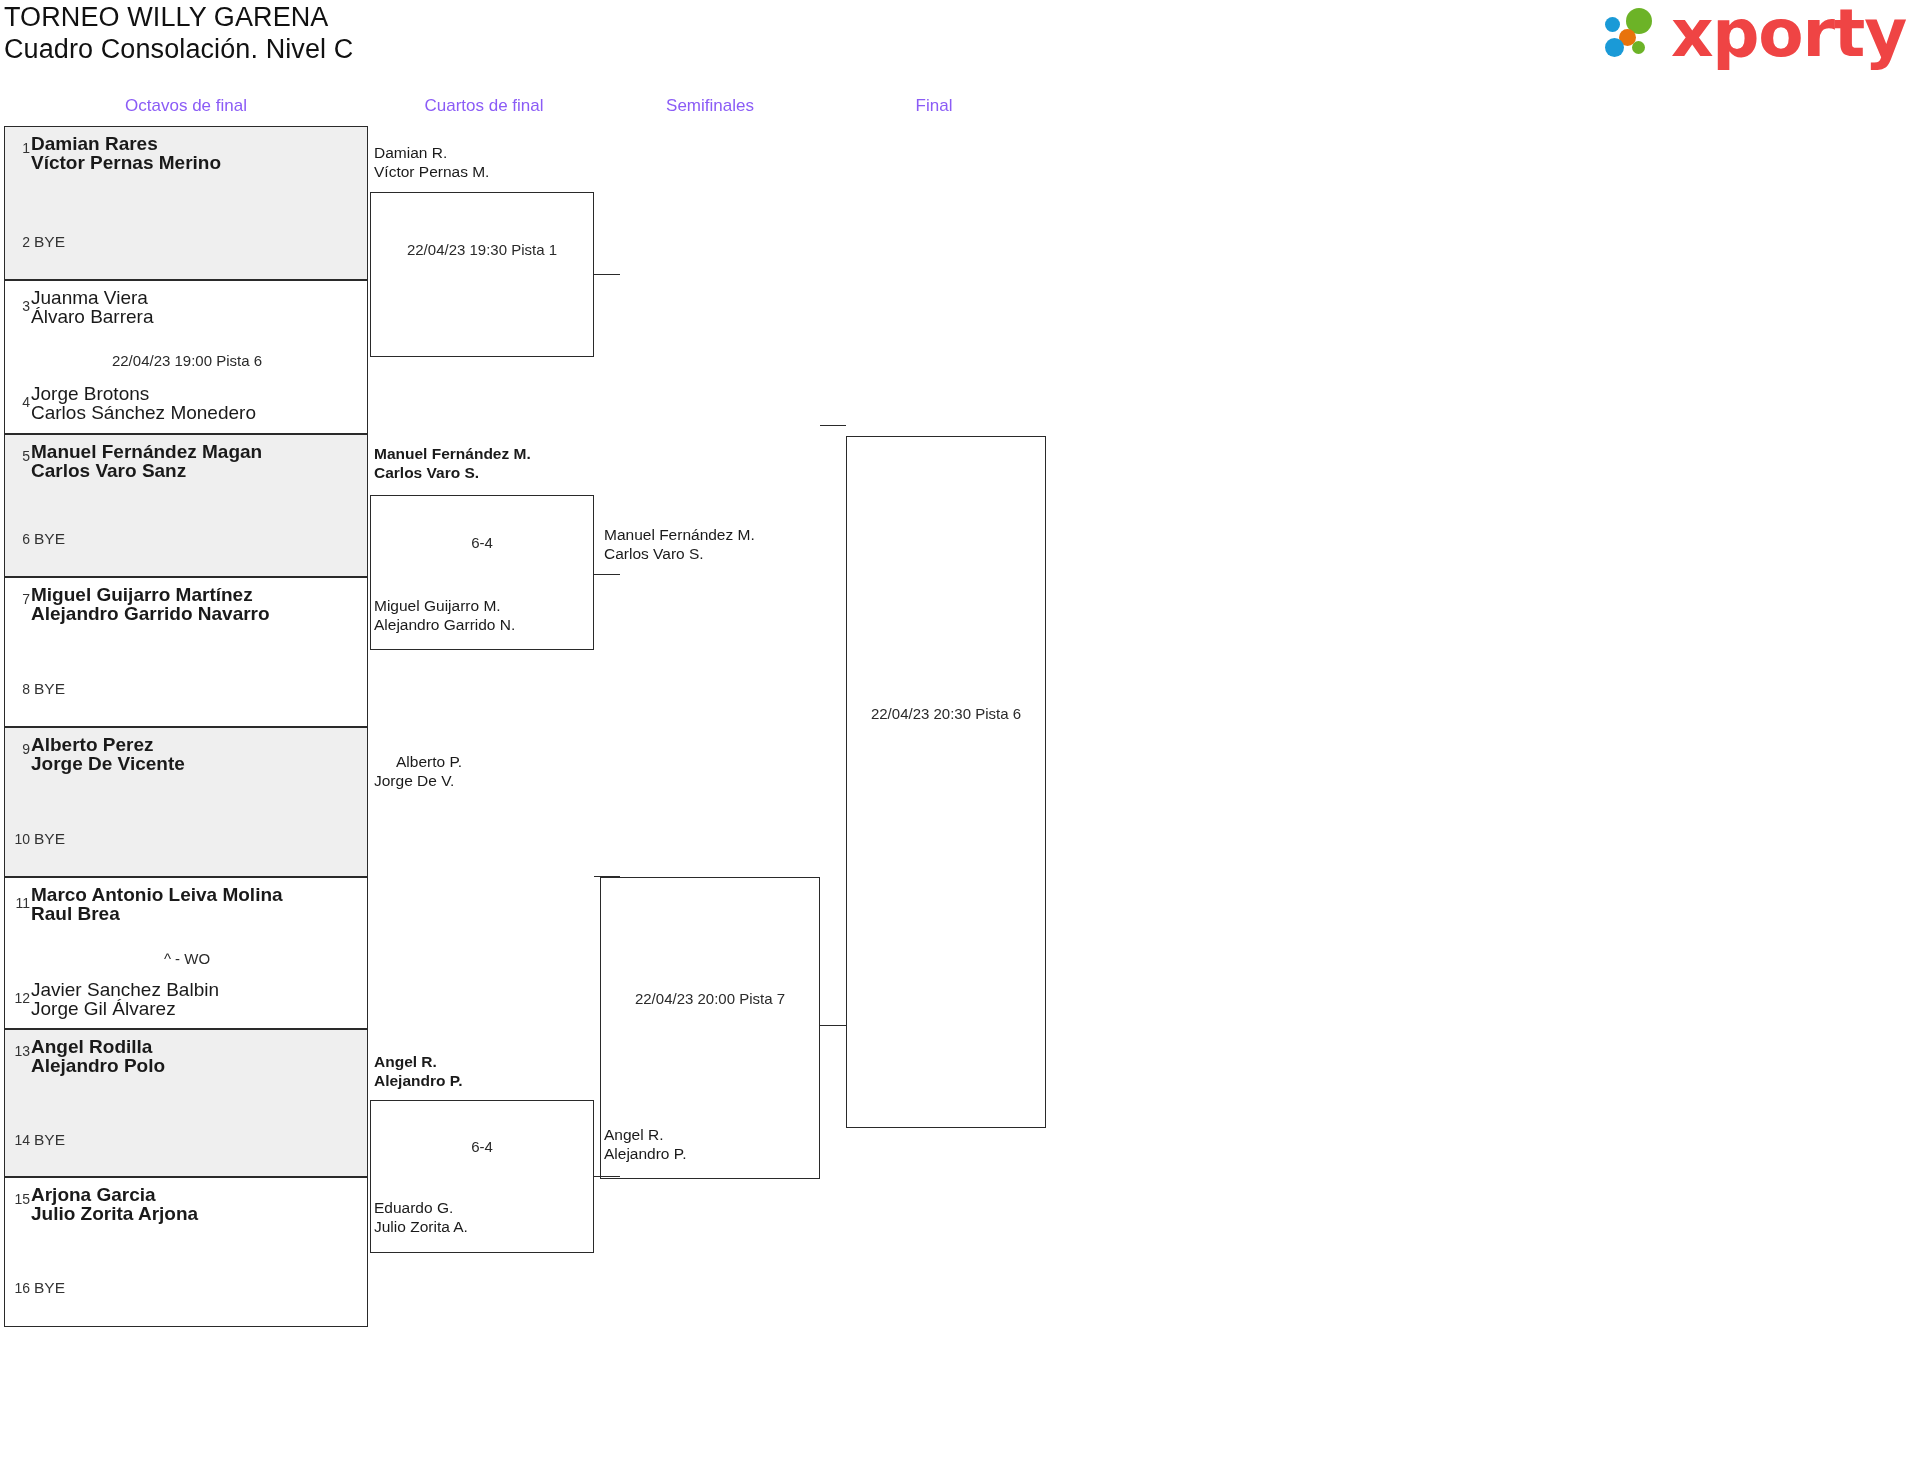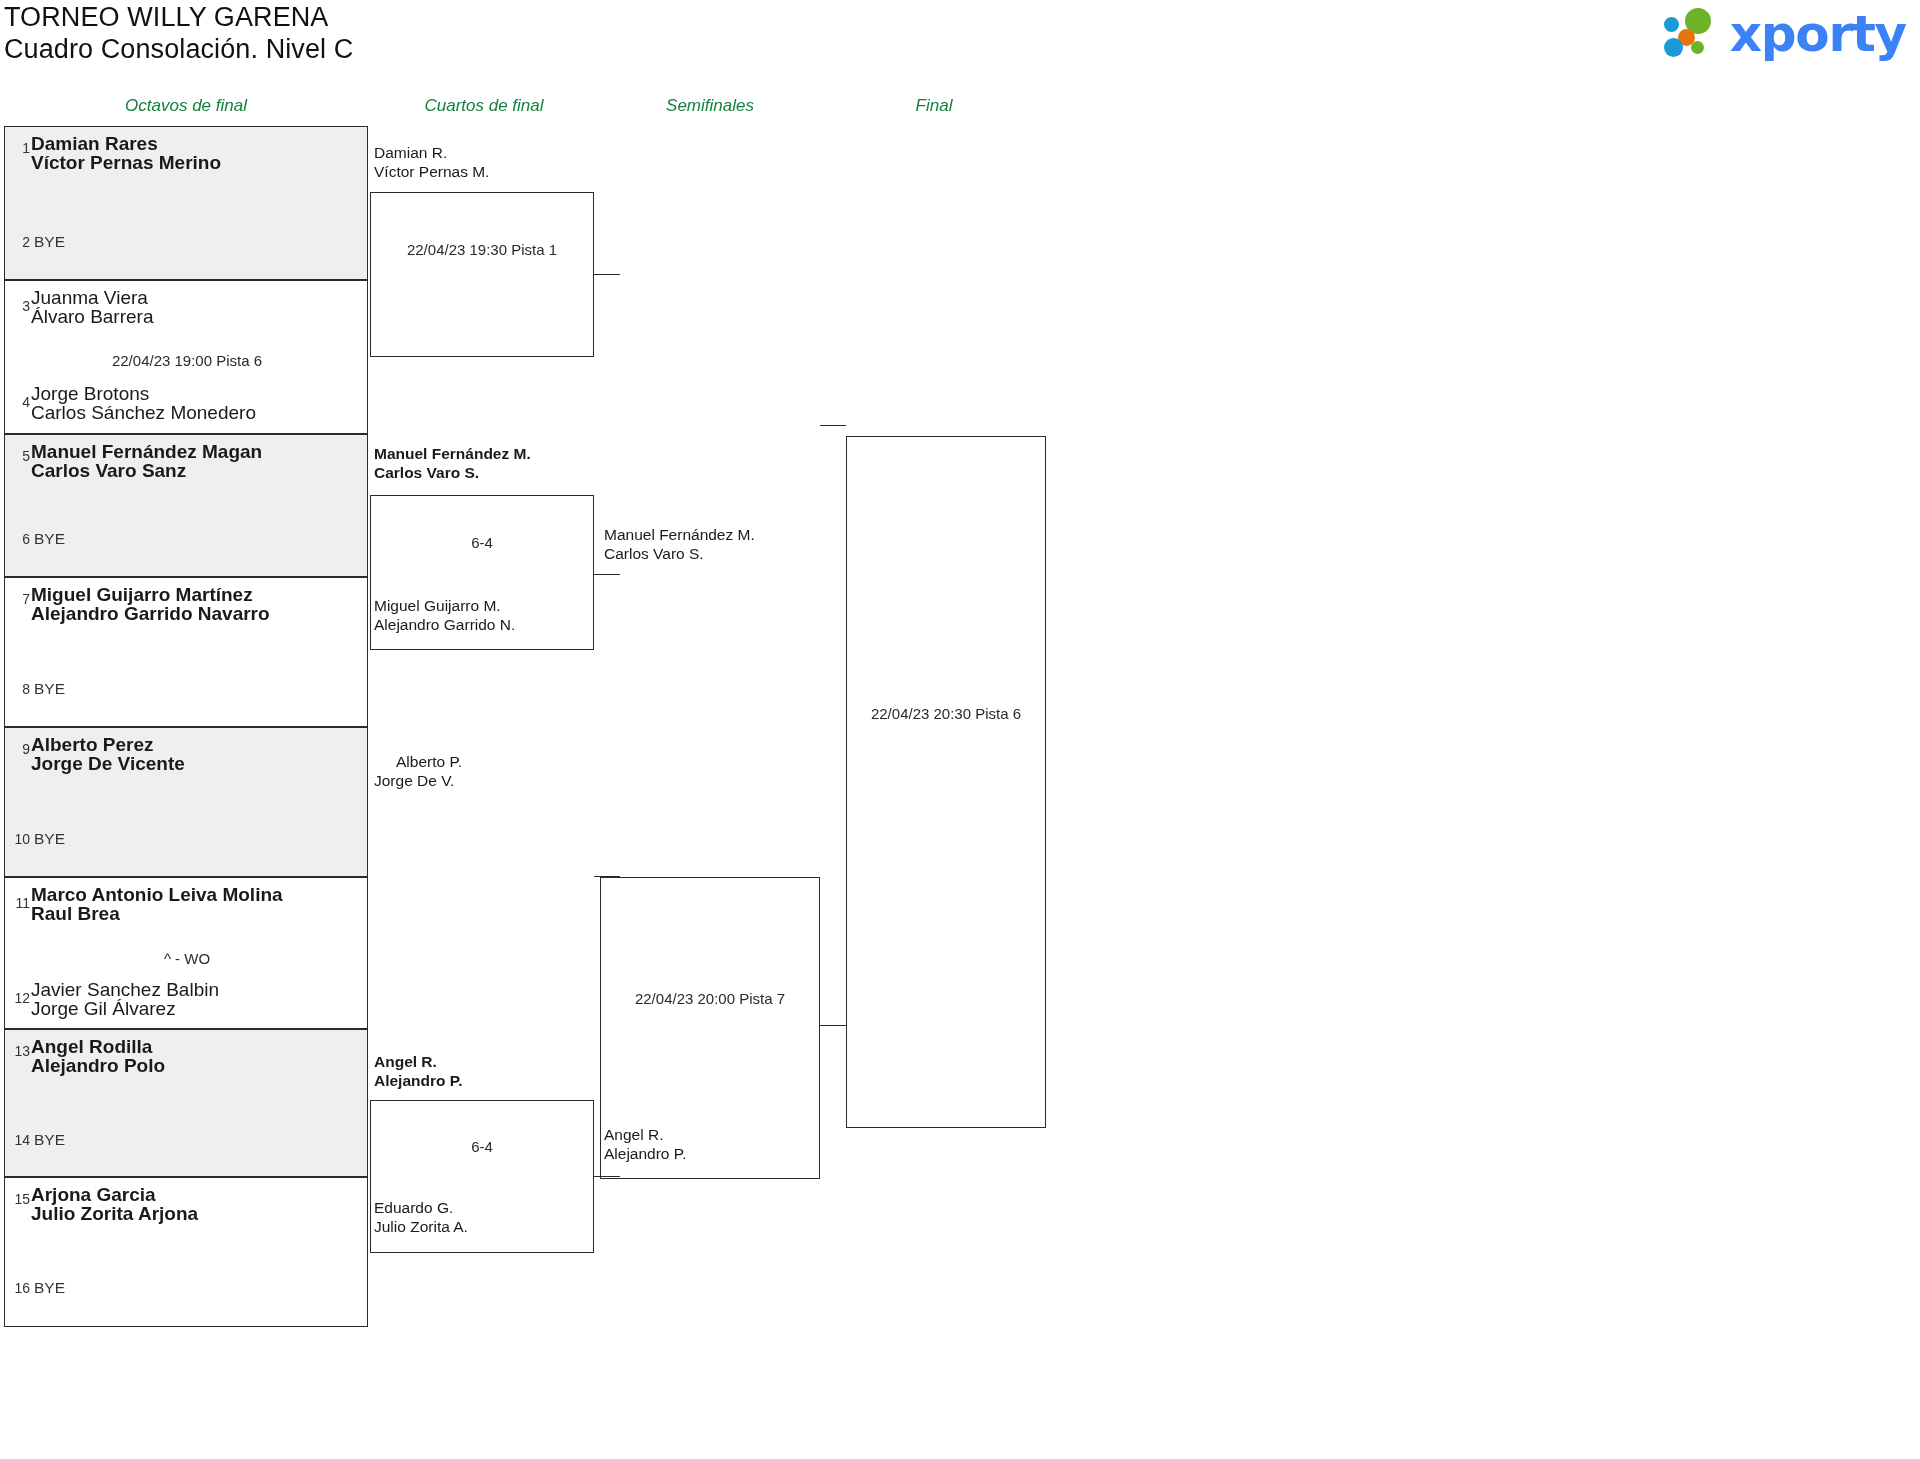--- a/index.html
+++ b/index.html
@@ -48,38 +48,37 @@
   #brand-logo {
     position: absolute;
     right: 14px; top: 5px;
     display: flex;
     align-items: center;
     height: 58px;
   }
   #logo-dots { position: relative; width: 62px; height: 52px; margin-right: 4px; }
   .dot { position: absolute; border-radius: 50%; }
   #logo-wordmark {
-    font-size: 50px;
+    font-size: 66px;
     line-height: 50px;
     font-weight: 700;
     letter-spacing: -1.2px;
-    color: #3b82f6;
+    color: #ef4444;
     font-family: "DejaVu Sans", sans-serif;
   }
 
   
   .round-header {
     position: absolute;
     top: 96px;
     font-size: 17px;
     font-weight: 400;
-    color: #15803d;
+    color: #8b5cf6;
     text-align: center;
     white-space: nowrap;
-    font-style: italic;
   }
 
   
   #bracket { position: absolute; left: 0; top: 0; width: 1920px; height: 1459px; }
 
   .r16-slot {
     position: absolute;
     left: 4px;
     width: 364px;
     border: 1px solid #2a2a2a;

